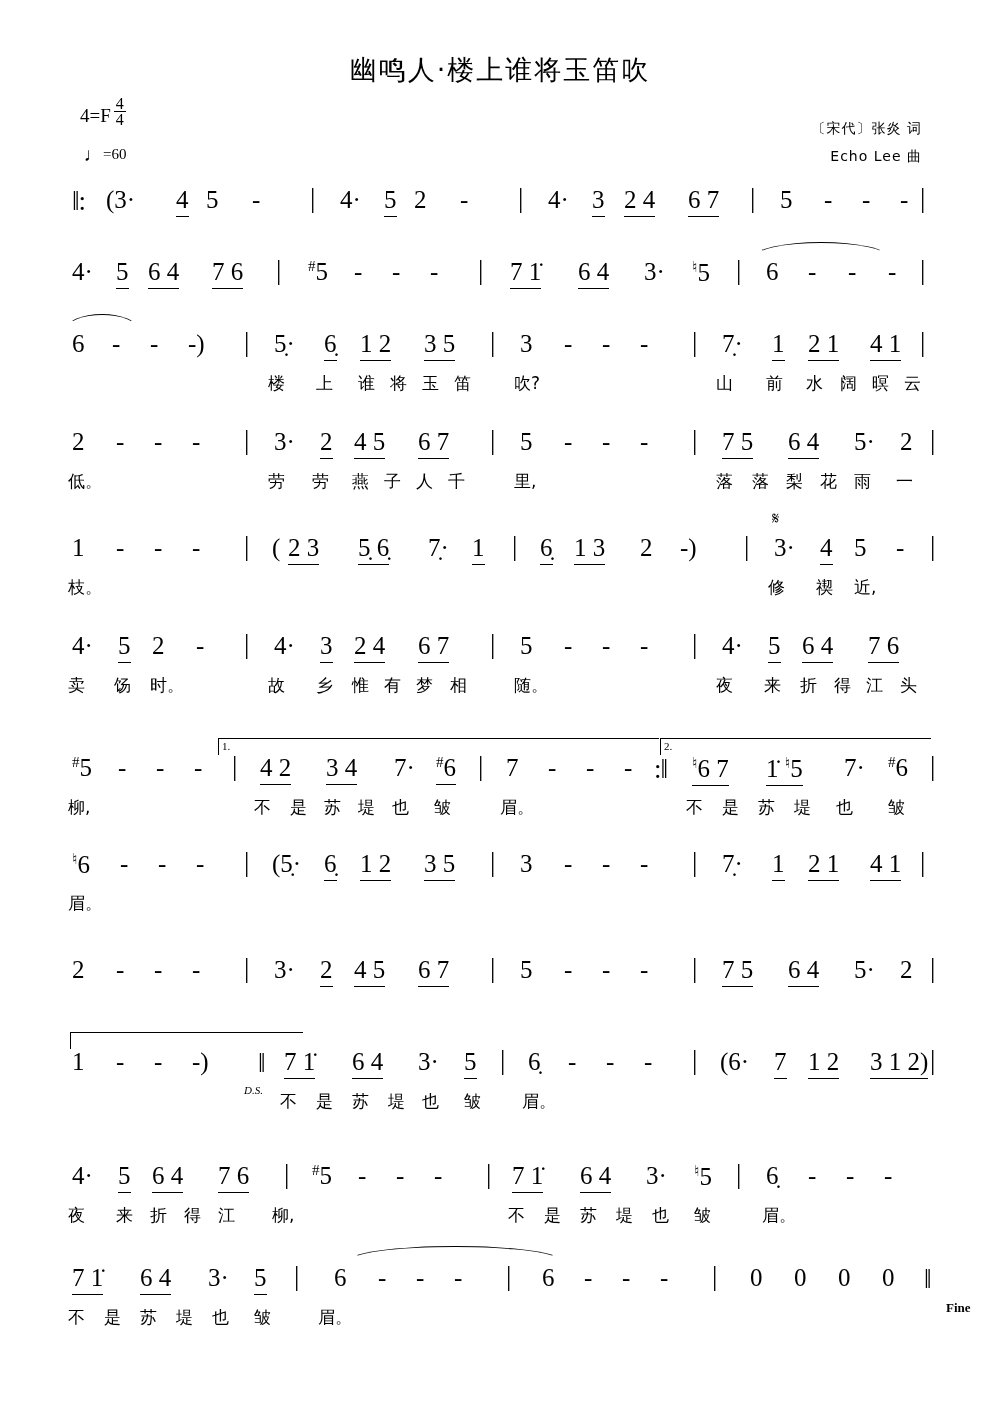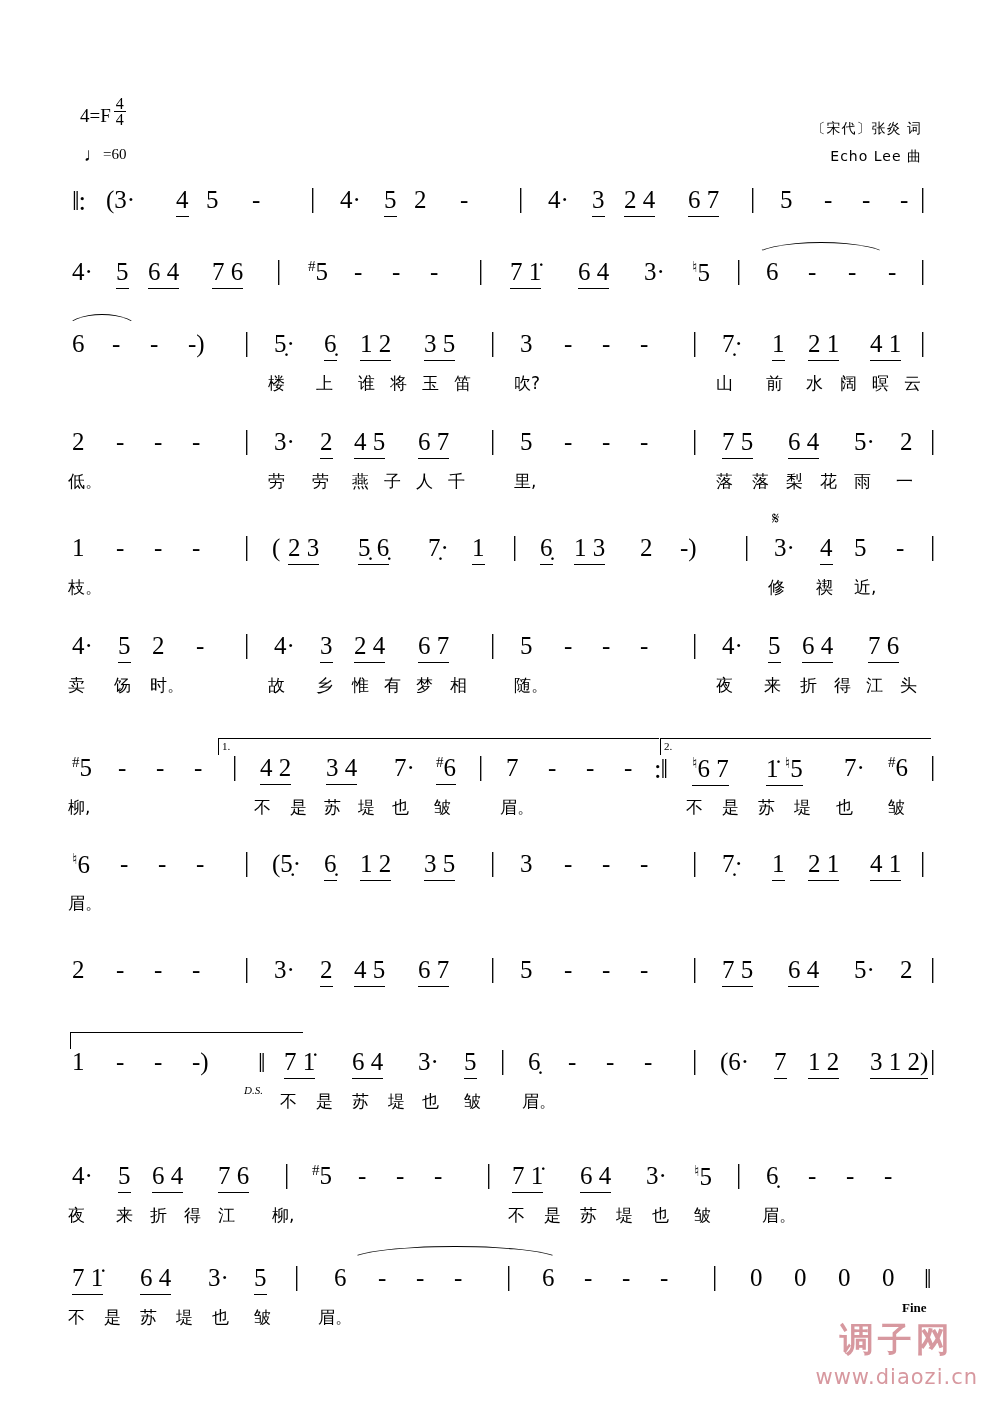--- a/index.html
+++ b/index.html
@@ -183,20 +183,21 @@
     letter-spacing: 1px;
     color: #d7989f;
     margin-top: 2px;
   }
 </style>
 </head>
 <body>
 
 <div class="sheet">
 
+  <div class="title">幽鸣人·楼上谁将玉笛吹</div>
 
   <div class="key-sig">
     <span>4=F</span><span class="frac"><span class="num">4</span><span class="den">4</span></span>
   </div>
 
   <div class="tempo">
     <span class="note">♩</span><span>=60</span>
   </div>
 
   <div class="credit c1">〔宋代〕张炎 词</div>
@@ -602,31 +603,27 @@
       <span class="nt" style="left:470px">6</span>
       <span class="nt" style="left:512px">-</span>
       <span class="nt" style="left:550px">-</span>
       <span class="nt" style="left:588px">-</span>
       <span class="nt bar" style="left:640px">|</span>
       <span class="nt" style="left:678px">0</span>
       <span class="nt" style="left:722px">0</span>
       <span class="nt" style="left:766px">0</span>
       <span class="nt" style="left:810px">0</span>
       <span class="nt rep" style="left:852px">‖</span>
-      <span class="fine" style="left:830px; top:40px;">Fine</span>
+      <span class="fine" style="left:874px; top:40px;">Fine</span>
     </div>
     <div class="lyrics">
       <span style="left:-4px">不</span>
       <span style="left:32px">是</span>
       <span style="left:68px">苏</span>
       <span style="left:104px">堤</span>
       <span style="left:140px">也</span>
       <span style="left:182px">皱</span>
       <span style="left:246px">眉。</span>
     </div>
   </div>
 
-  <div class="watermark">
-    <div class="wm-main">调子网</div>
-    <div class="wm-sub">www.diaozi.cn</div>
-  </div>
 
 </div>
 
 </body></html>

